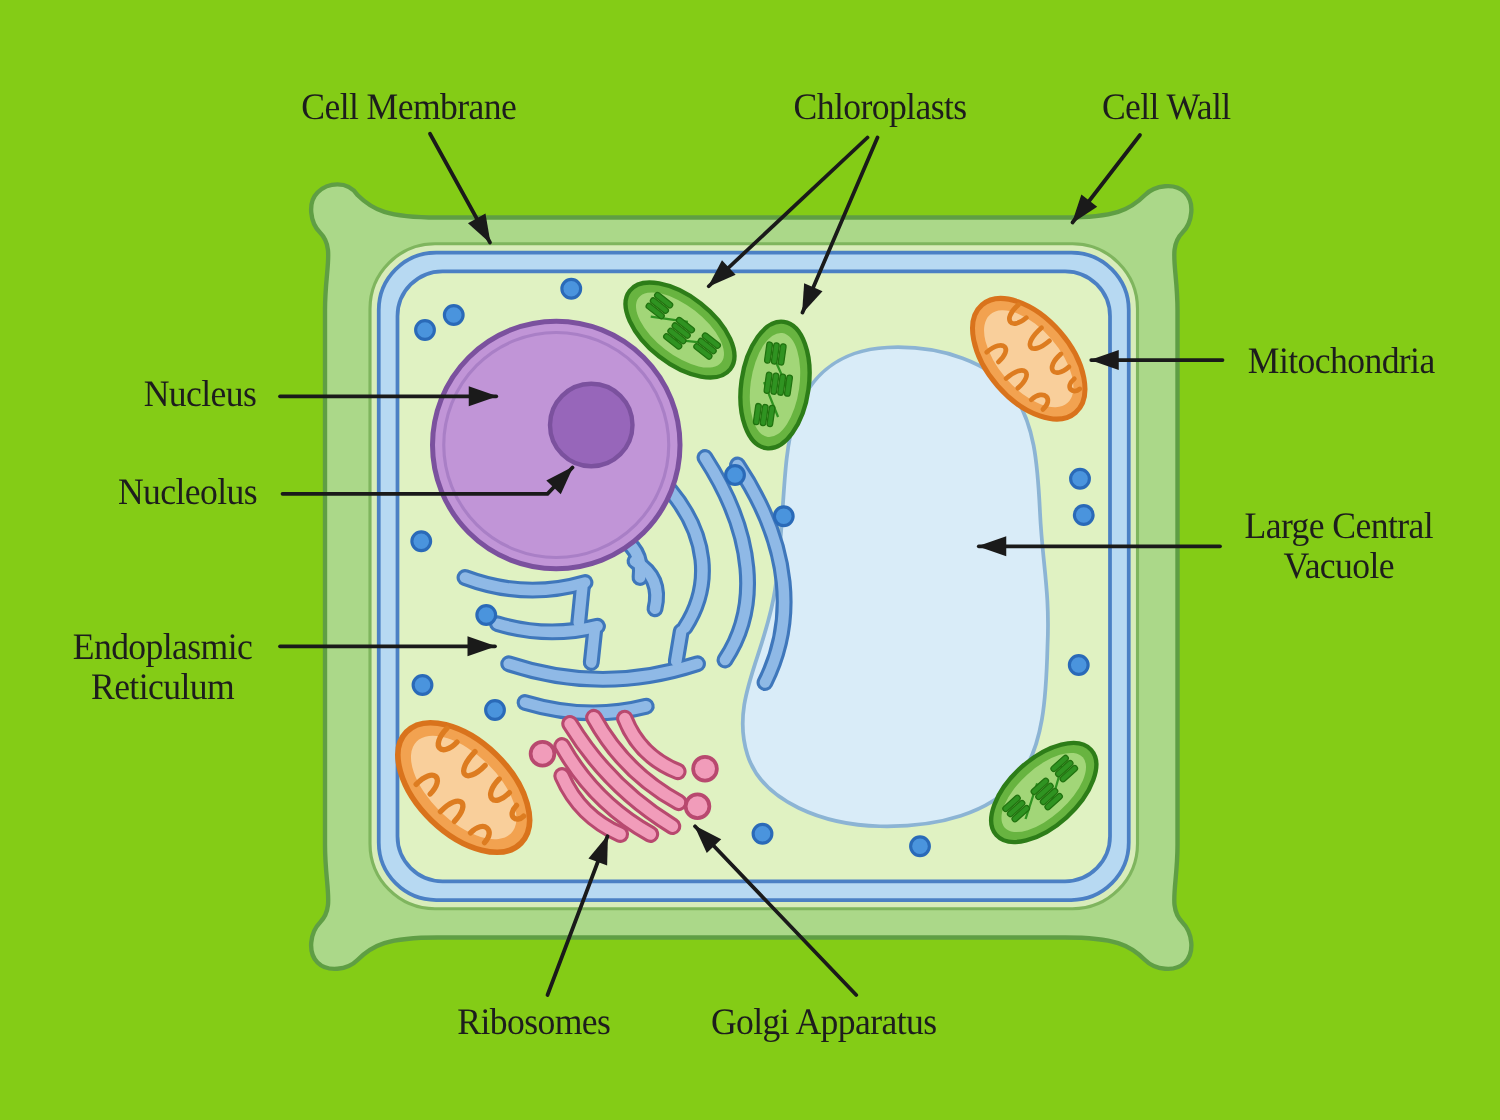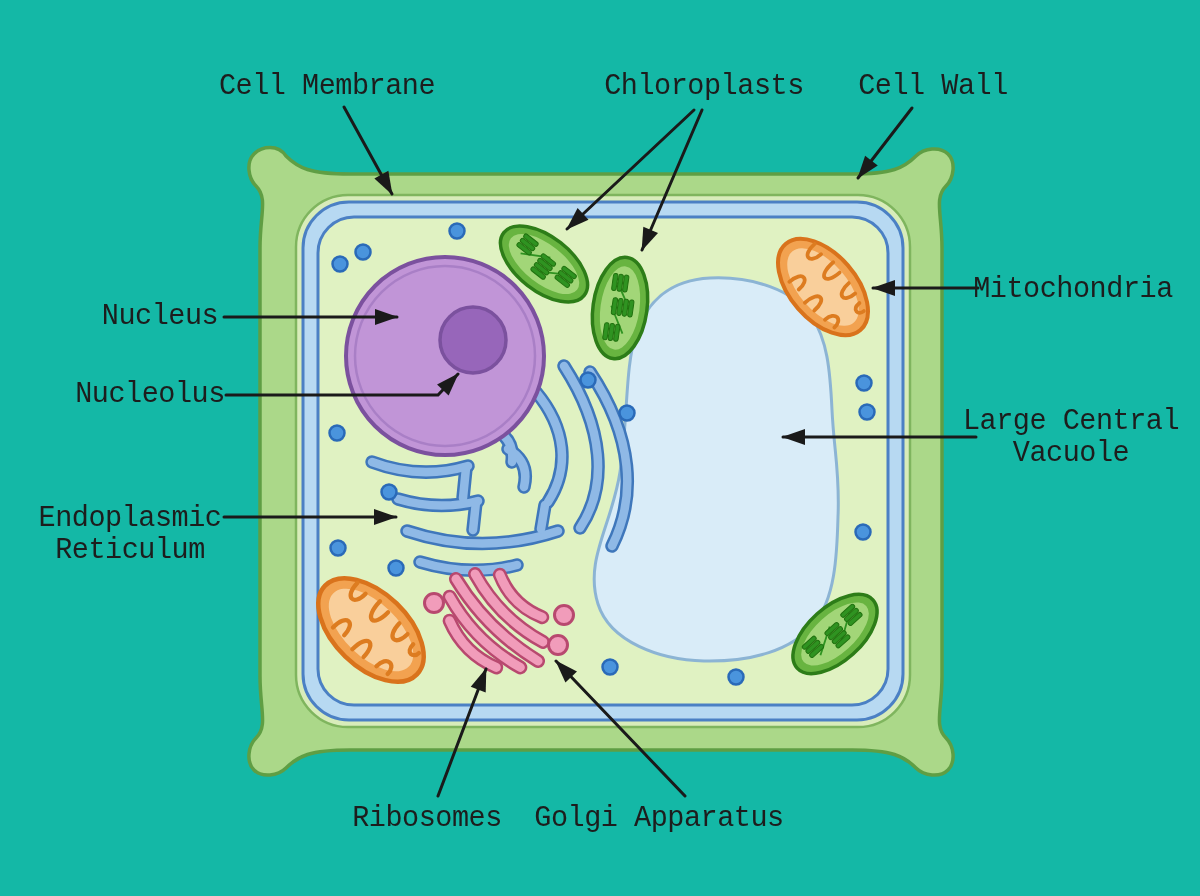--- a/index.html
+++ b/index.html
@@ -1,18 +1,18 @@
 <!DOCTYPE html>
 <html><head>
 <meta charset="utf-8">
 <style>
   html,body{margin:0;padding:0;background:#e8e8e6;}
   .stage{
-    position:relative;width:1200px;height:896px;background:#14b8a6;
-    overflow:hidden;font-family:Liberation Mono, monospace;
+    position:relative;width:1200px;height:896px;background:#84cc16;
+    overflow:hidden;font-family:Liberation Serif, serif;
   }
   .stage svg{position:absolute;left:0;top:0;}
   .label{
     position:absolute;transform:translate(-50%,-50%) scaleX(.95);
     color:#1d1d1d;font-size:30px;font-weight:500;letter-spacing:-.5px;
     text-align:center;line-height:32px;white-space:nowrap;
   }
   .label span{display:block;}
 
   

